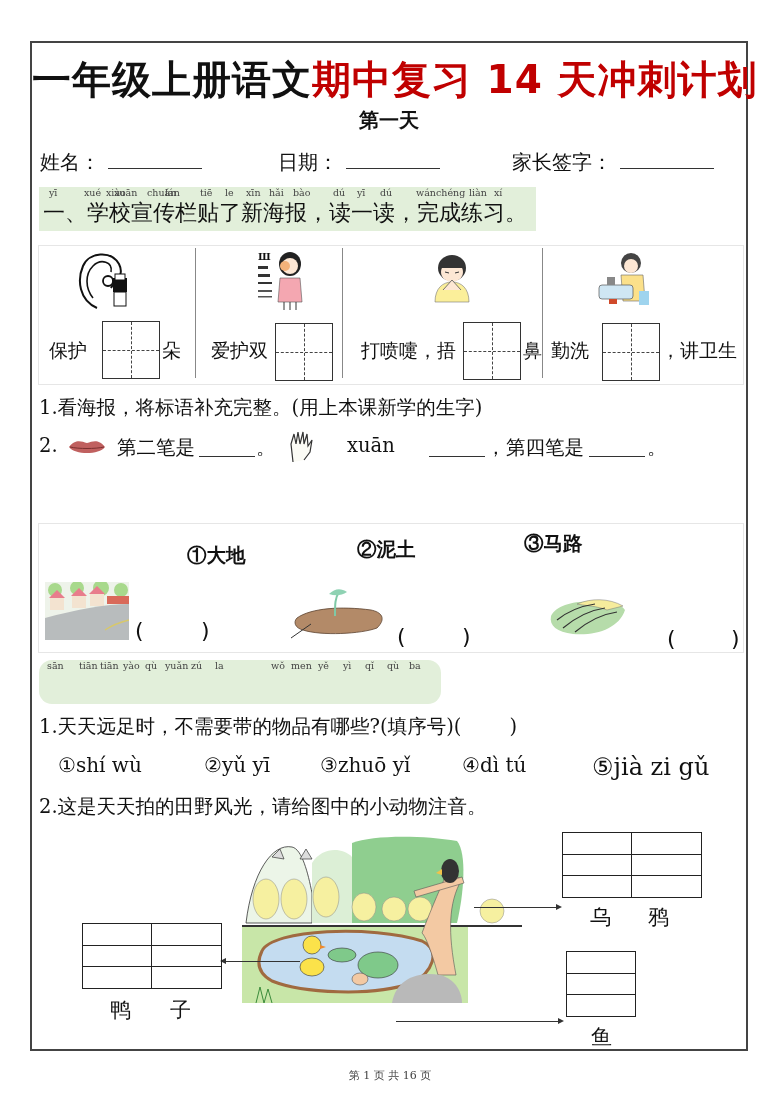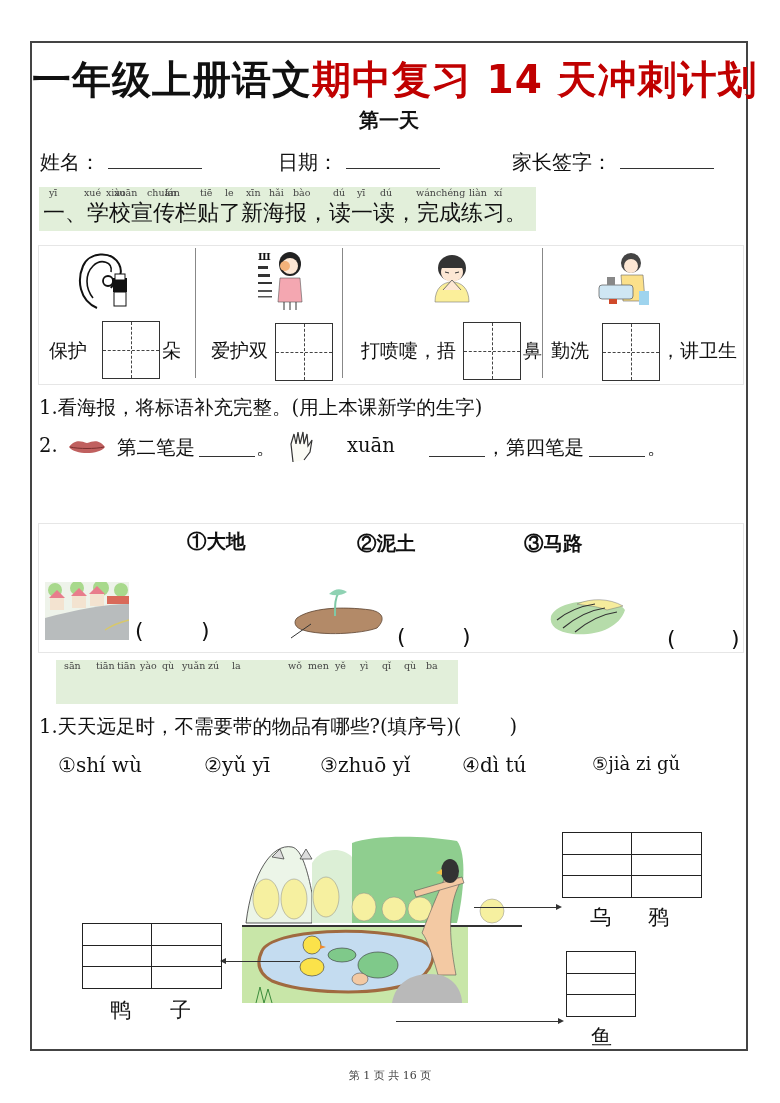--- a/index.html
+++ b/index.html
@@ -163,22 +163,22 @@
     <span class="abs" style="left:308px; top:0;">xuān</span>
     <span class="abs blank" style="left:390px; top:4px; width:56px;"></span>
     <span class="abs" style="left:447px; top:0;">，</span>
     <span class="abs" style="left:467px; top:0;">第四笔是</span>
     <span class="abs blank" style="left:550px; top:4px; width:56px;"></span>
     <span class="abs" style="left:608px; top:0;">。</span>
   </div>
 
 
   <div class="abs panel" style="left:6px; top:480px; width:704px; height:128px;">
-    <div class="abs q" style="left:148px; top:4px; font-weight:bold;">①大地</div>
-    <div class="abs q" style="left:318px; top:6px; font-weight:bold;">②泥土</div>
+    <div class="abs q" style="left:148px; top:18px; font-weight:bold;">①大地</div>
+    <div class="abs q" style="left:318px; top:12px; font-weight:bold;">②泥土</div>
     <div class="abs q" style="left:485px; top:6px; font-weight:bold;">③马路</div>
 
     <svg class="abs" style="left:6px; top:58px;" width="84" height="58" viewBox="0 0 84 58">
       <rect width="84" height="58" fill="#eef3ea"></rect>
       <circle cx="10" cy="8" r="7" fill="#a8d98c"></circle>
         <circle cx="32" cy="6" r="7" fill="#a8d98c"></circle>
         <circle cx="56" cy="6" r="8" fill="#a8d98c"></circle>
         <circle cx="76" cy="8" r="7" fill="#a8d98c"></circle>
       <path d="M4 16 L12 8 L20 16 Z" fill="#e87d8c"></path>
         <rect x="5" y="16" width="14" height="12" fill="#f3e3d0"></rect>
@@ -207,21 +207,21 @@
     <svg class="abs" style="left:508px; top:68px;" width="80" height="46" viewBox="0 0 80 46">
       <path d="M4 24 C10 12 30 8 54 10 C66 10 74 12 78 18 C72 36 50 44 26 42 C10 40 2 34 4 24 Z" fill="#b6dcaa"></path>
       <path d="M30 12 C44 6 62 6 76 14 L60 18 C50 14 40 14 30 12 Z" fill="#f6ec9c" stroke="#777" stroke-width="0.5"></path>
       <path d="M10 28 C20 20 34 14 48 12 M16 36 C28 26 44 18 58 16 M28 40 C40 30 56 22 70 20" stroke="#333" stroke-width="1.2" fill="none"></path>
     </svg>
     <span class="abs paren" style="left:628px; top:102px;">(</span>
     <span class="abs" style="left:642px; top:102px; width:48px; height:24px;"></span>
     <span class="abs paren" style="left:692px; top:102px;">)</span>
   </div>
 
-  <div class="abs sect" style="left:24px; top:617px; width:392px; height:40px;">
+  <div class="abs sect" style="left:7px; top:617px; width:392px; height:40px;border-radius:13px;">
     <div class="py" style="position:relative;">
       <span style="left:4px">sān</span>
       <span style="left:36px">tiān</span>
       <span style="left:57px">tiān</span>
       <span style="left:80px">yào</span>
       <span style="left:102px">qù</span>
       <span style="left:122px">yuǎn</span>
       <span style="left:148px">zú</span>
       <span style="left:172px">la</span>
       <span style="left:228px">wǒ</span>
@@ -234,21 +234,22 @@
     </div>
   </div>
 
   <div class="abs q" style="left:7px; top:670px;">
     <span>1.天天远足时，不需要带的物品有哪些?(填序号)(</span><span style="display:inline-block;width:48px;"></span><span>)</span>
   </div>
   <div class="abs q" style="left:26px; top:710px; font-size:20px;">①shí wù</div>
   <div class="abs q" style="left:172px; top:710px; font-size:20px;">②yǔ yī</div>
   <div class="abs q" style="left:288px; top:710px; font-size:20px;">③zhuō yǐ</div>
   <div class="abs q" style="left:430px; top:710px; font-size:20px;">④dì tú</div>
-  <div class="abs q" style="left:560px; top:710px; font-size:18px;">⑤jià zi gǔ</div>
+  <div class="abs q" style="left:560px; top:710px; font-size:24px;">⑤jià zi gǔ</div>
+  <div class="abs q" style="left:7px; top:750px;">2.这是天天拍的田野风光，请给图中的小动物注音。</div>
 
   <svg class="abs" style="left:210px; top:790px;" width="280" height="170" viewBox="0 0 280 170">
     <rect x="0" y="0" width="280" height="170" fill="#ffffff"></rect>
     <path d="M4 90 C10 40 30 10 50 14 C60 16 66 40 70 60 L70 90 Z" fill="#ecf5e8" stroke="#333" stroke-width="0.8"></path>
     <path d="M70 90 L70 30 C80 14 100 14 110 24 L110 90 Z" fill="#dcefd6"></path>
     <path d="M110 90 L110 10 C130 2 180 2 215 8 C225 20 222 60 215 90 Z" fill="#8fce8f"></path>
     <g fill="#f6f0a0" stroke="#888" stroke-width="0.5">
       <ellipse cx="24" cy="66" rx="13" ry="20"></ellipse>
         <ellipse cx="52" cy="66" rx="13" ry="20"></ellipse>
         <ellipse cx="84" cy="64" rx="13" ry="20"></ellipse>

